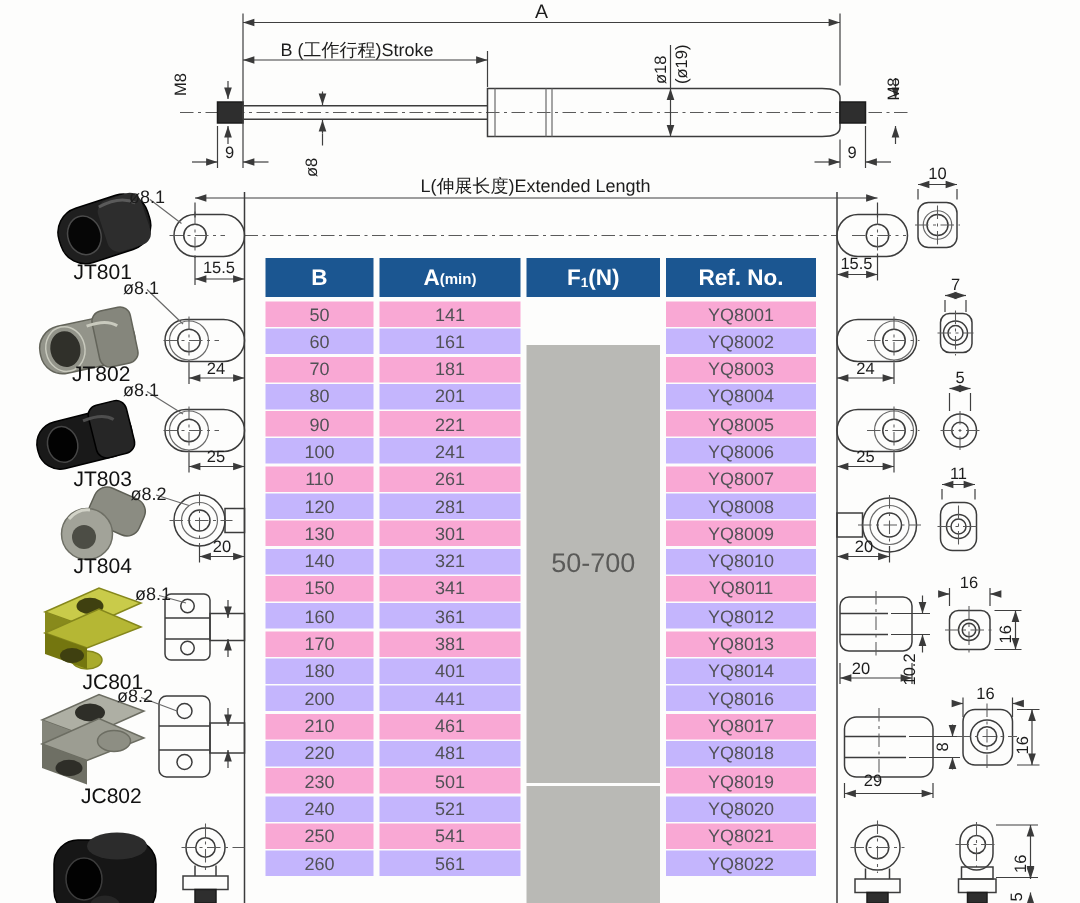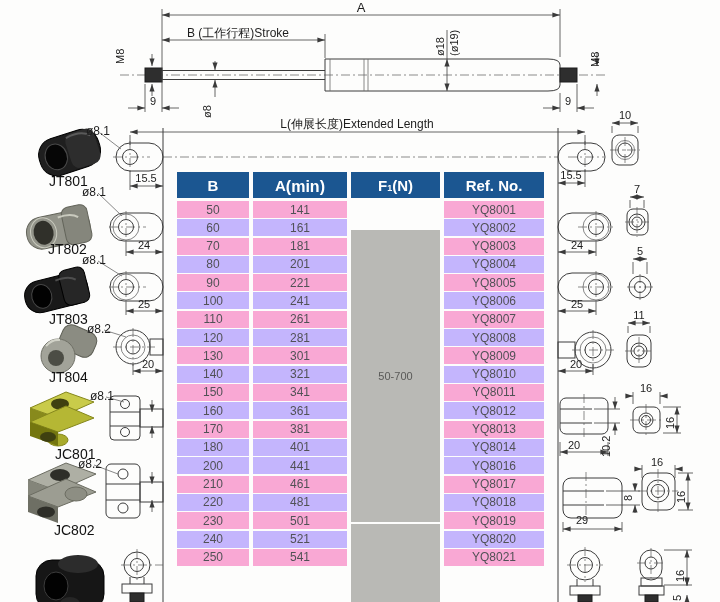--- a/index.html
+++ b/index.html
@@ -14,34 +14,34 @@
   text{font-family:"Liberation Sans",sans-serif;fill:#1d1d1d;}
   .d{font-size:11px;}
   .d13{font-size:13px;}
   .dn{font-size:14px;fill:#111;}
   .dd{font-size:12px;}
   
   .tbl{position:absolute;left:177px;top:172px;width:367px;height:430px;}
   .thead{display:flex;height:26px;margin-bottom:3px;}
   .th{background:#1b5691;color:#ffffff;display:flex;align-items:center;justify-content:center;
       font-weight:bold;font-size:15px;margin-right:4px;}
-  .th .sm{font-size:16px;font-weight:bold;margin-top:3px;}
+  .th .sm{font-size:10px;font-weight:bold;margin-top:3px;}
   .th .sub{font-size:9px;font-weight:bold;margin-top:5px;}
   .tbody{position:relative;}
   .tr{display:flex;height:17px;margin-bottom:1.3px;position:relative;}
   .sec{margin-top:1.5px;justify-content:flex-end;}
   .td{margin-right:4px;display:flex;align-items:center;justify-content:center;
       font-size:12px;color:#515156;}
   .cb{width:72px;}.ca{width:94px;}.cf{width:89px;}.cr{width:100px;margin-right:0;}
   .odd .td{background:#f9a8d4;}
   .even .td{background:#c4b5fd;}
   .odd .cf,.even .cf{background:transparent;}
   .f1block{position:absolute;left:174px;width:89px;background:#b9b9b5;
            display:flex;align-items:center;justify-content:center;
-           font-size:11px;color:#5a5a58;}
+           font-size:18px;color:#5a5a58;}
   .b1{top:29px;height:291.5px;}
   .b2{top:323.3px;height:106.7px;}
 </style>
 </head>
 <body>
 
 <div class="page">
 
 <svg width="720" height="602" viewBox="0 0 720 602">
   <defs>
@@ -503,16 +503,22 @@
           <div class="td ca">521</div>
           <div class="td cf"></div>
           <div class="td cr">YQ8020</div>
         </div>
     <div class="tr odd">
           <div class="td cb">250</div>
           <div class="td ca">541</div>
           <div class="td cf"></div>
           <div class="td cr">YQ8021</div>
         </div>
+    <div class="tr even">
+          <div class="td cb">260</div>
+          <div class="td ca">561</div>
+          <div class="td cf"></div>
+          <div class="td cr">YQ8022</div>
+        </div>
   </div>
 </div>
 
 </div>
 
 </body></html>

